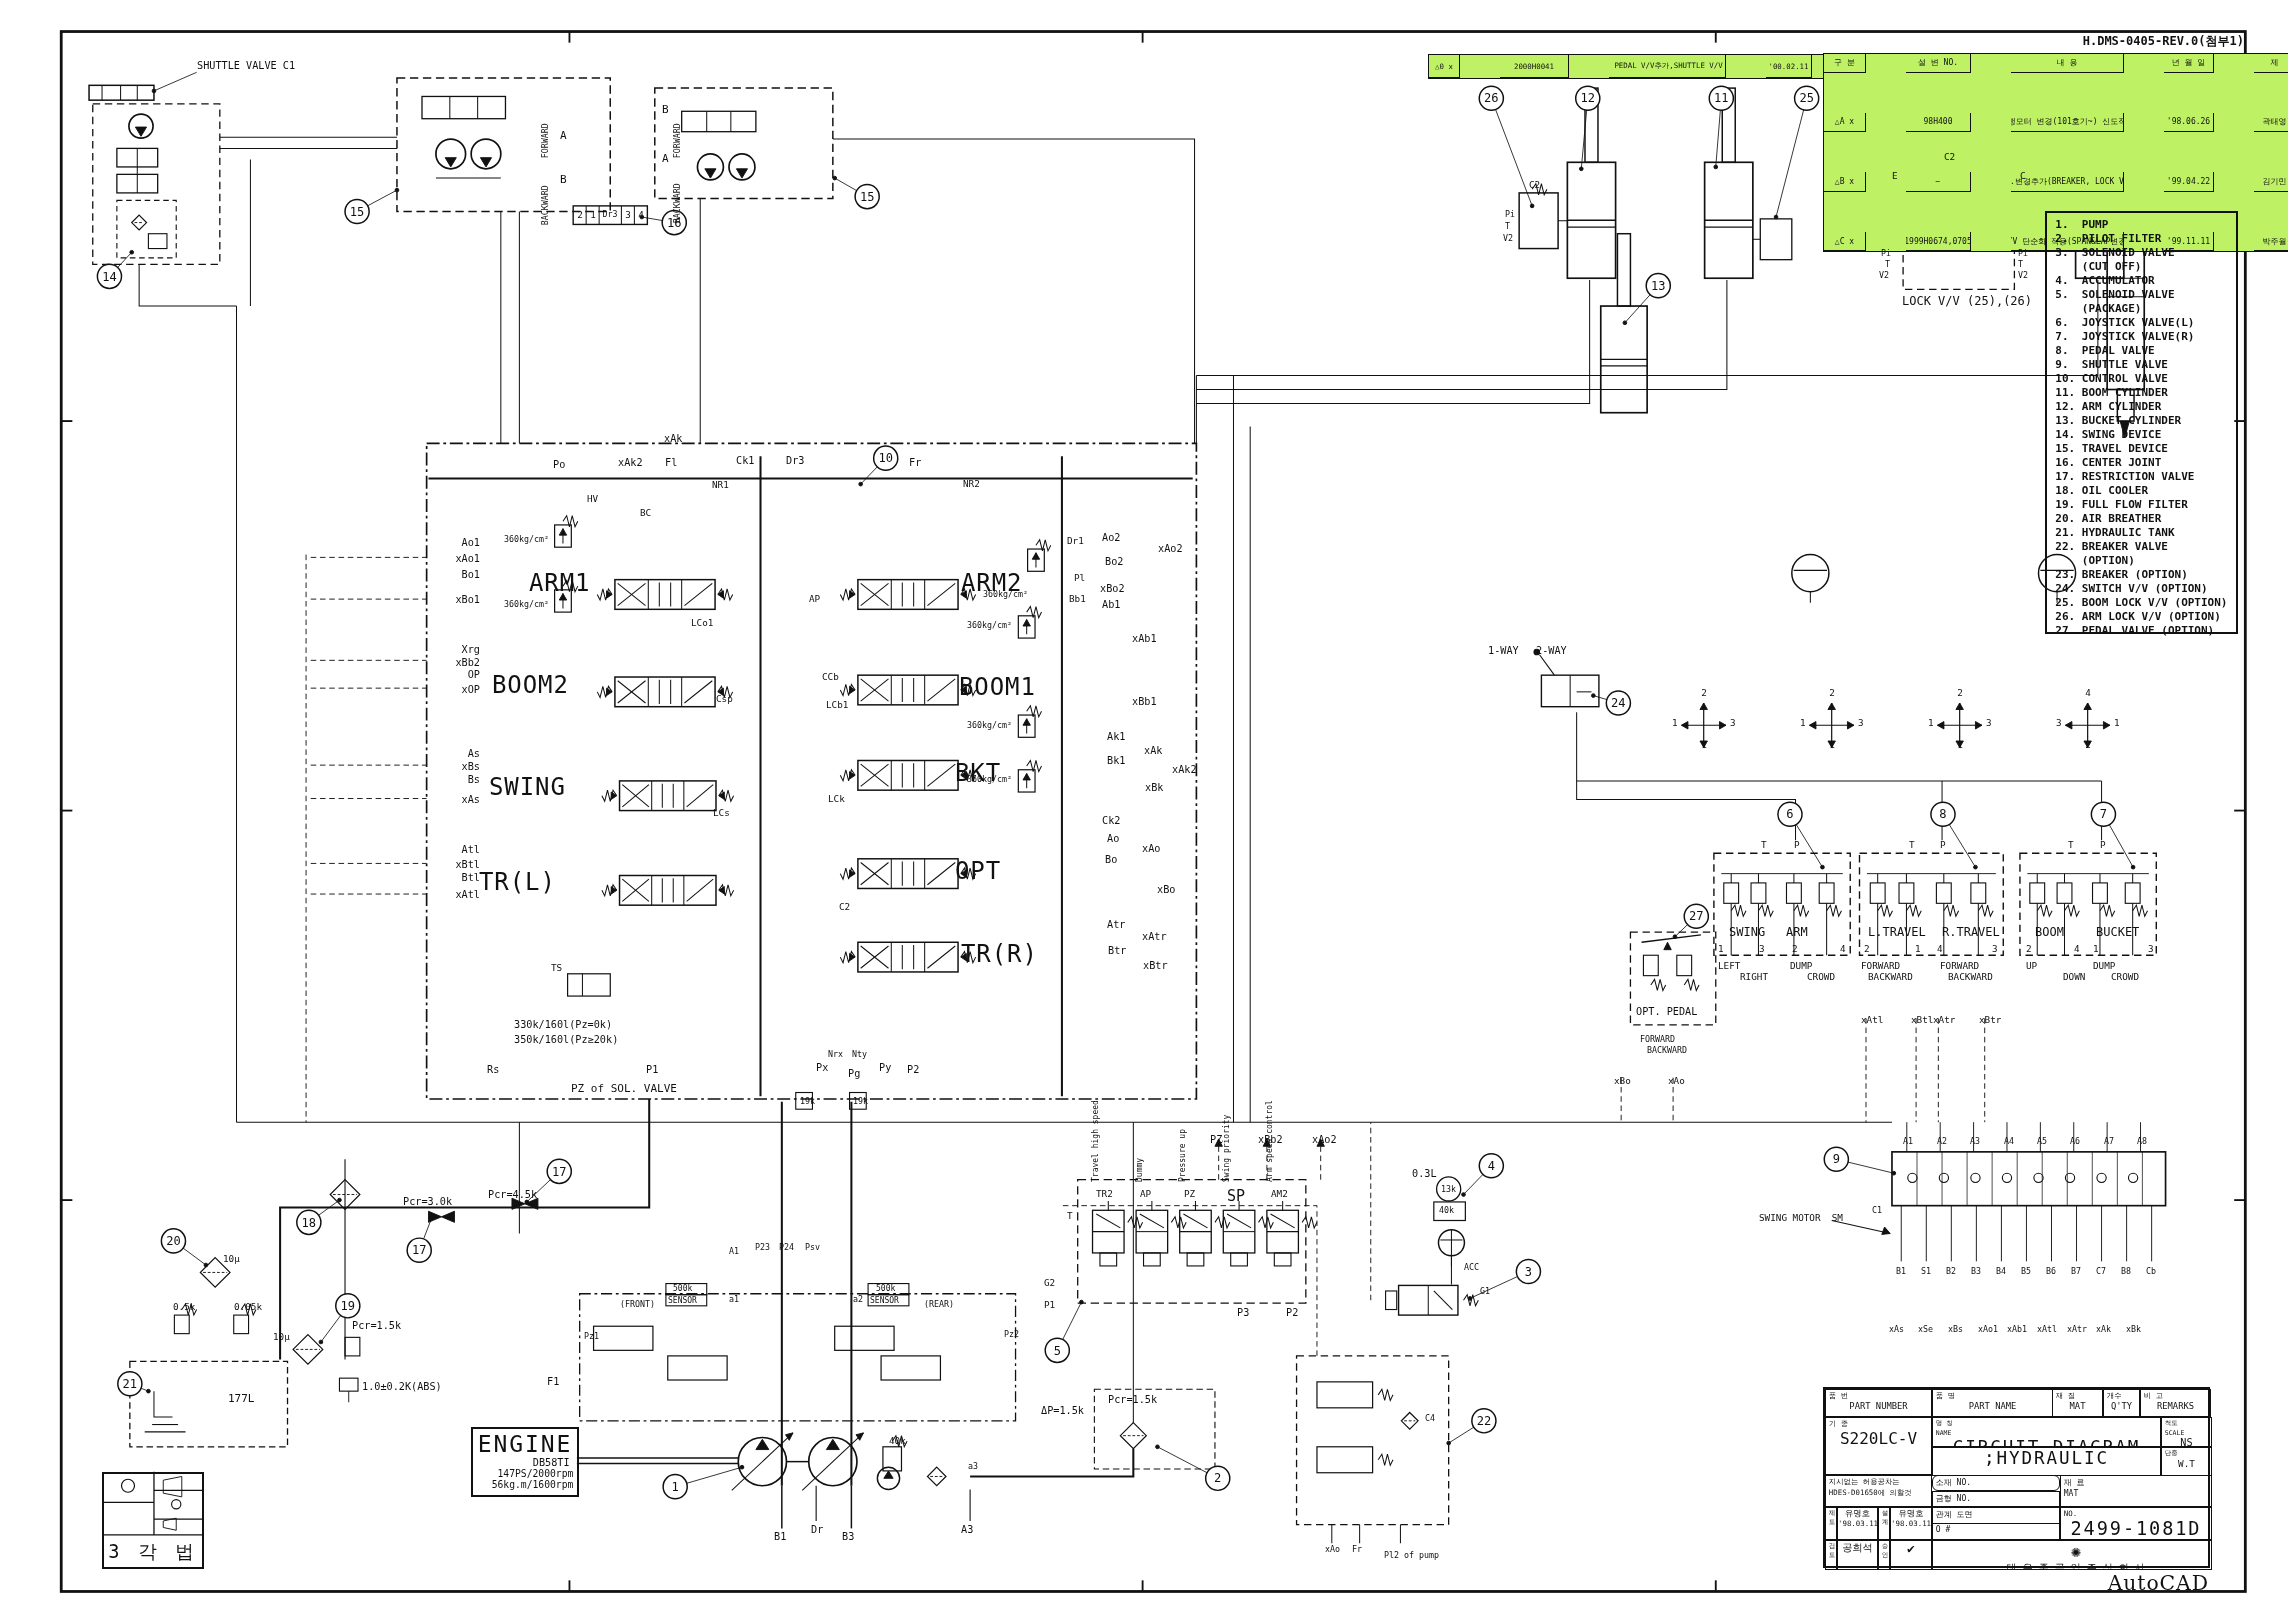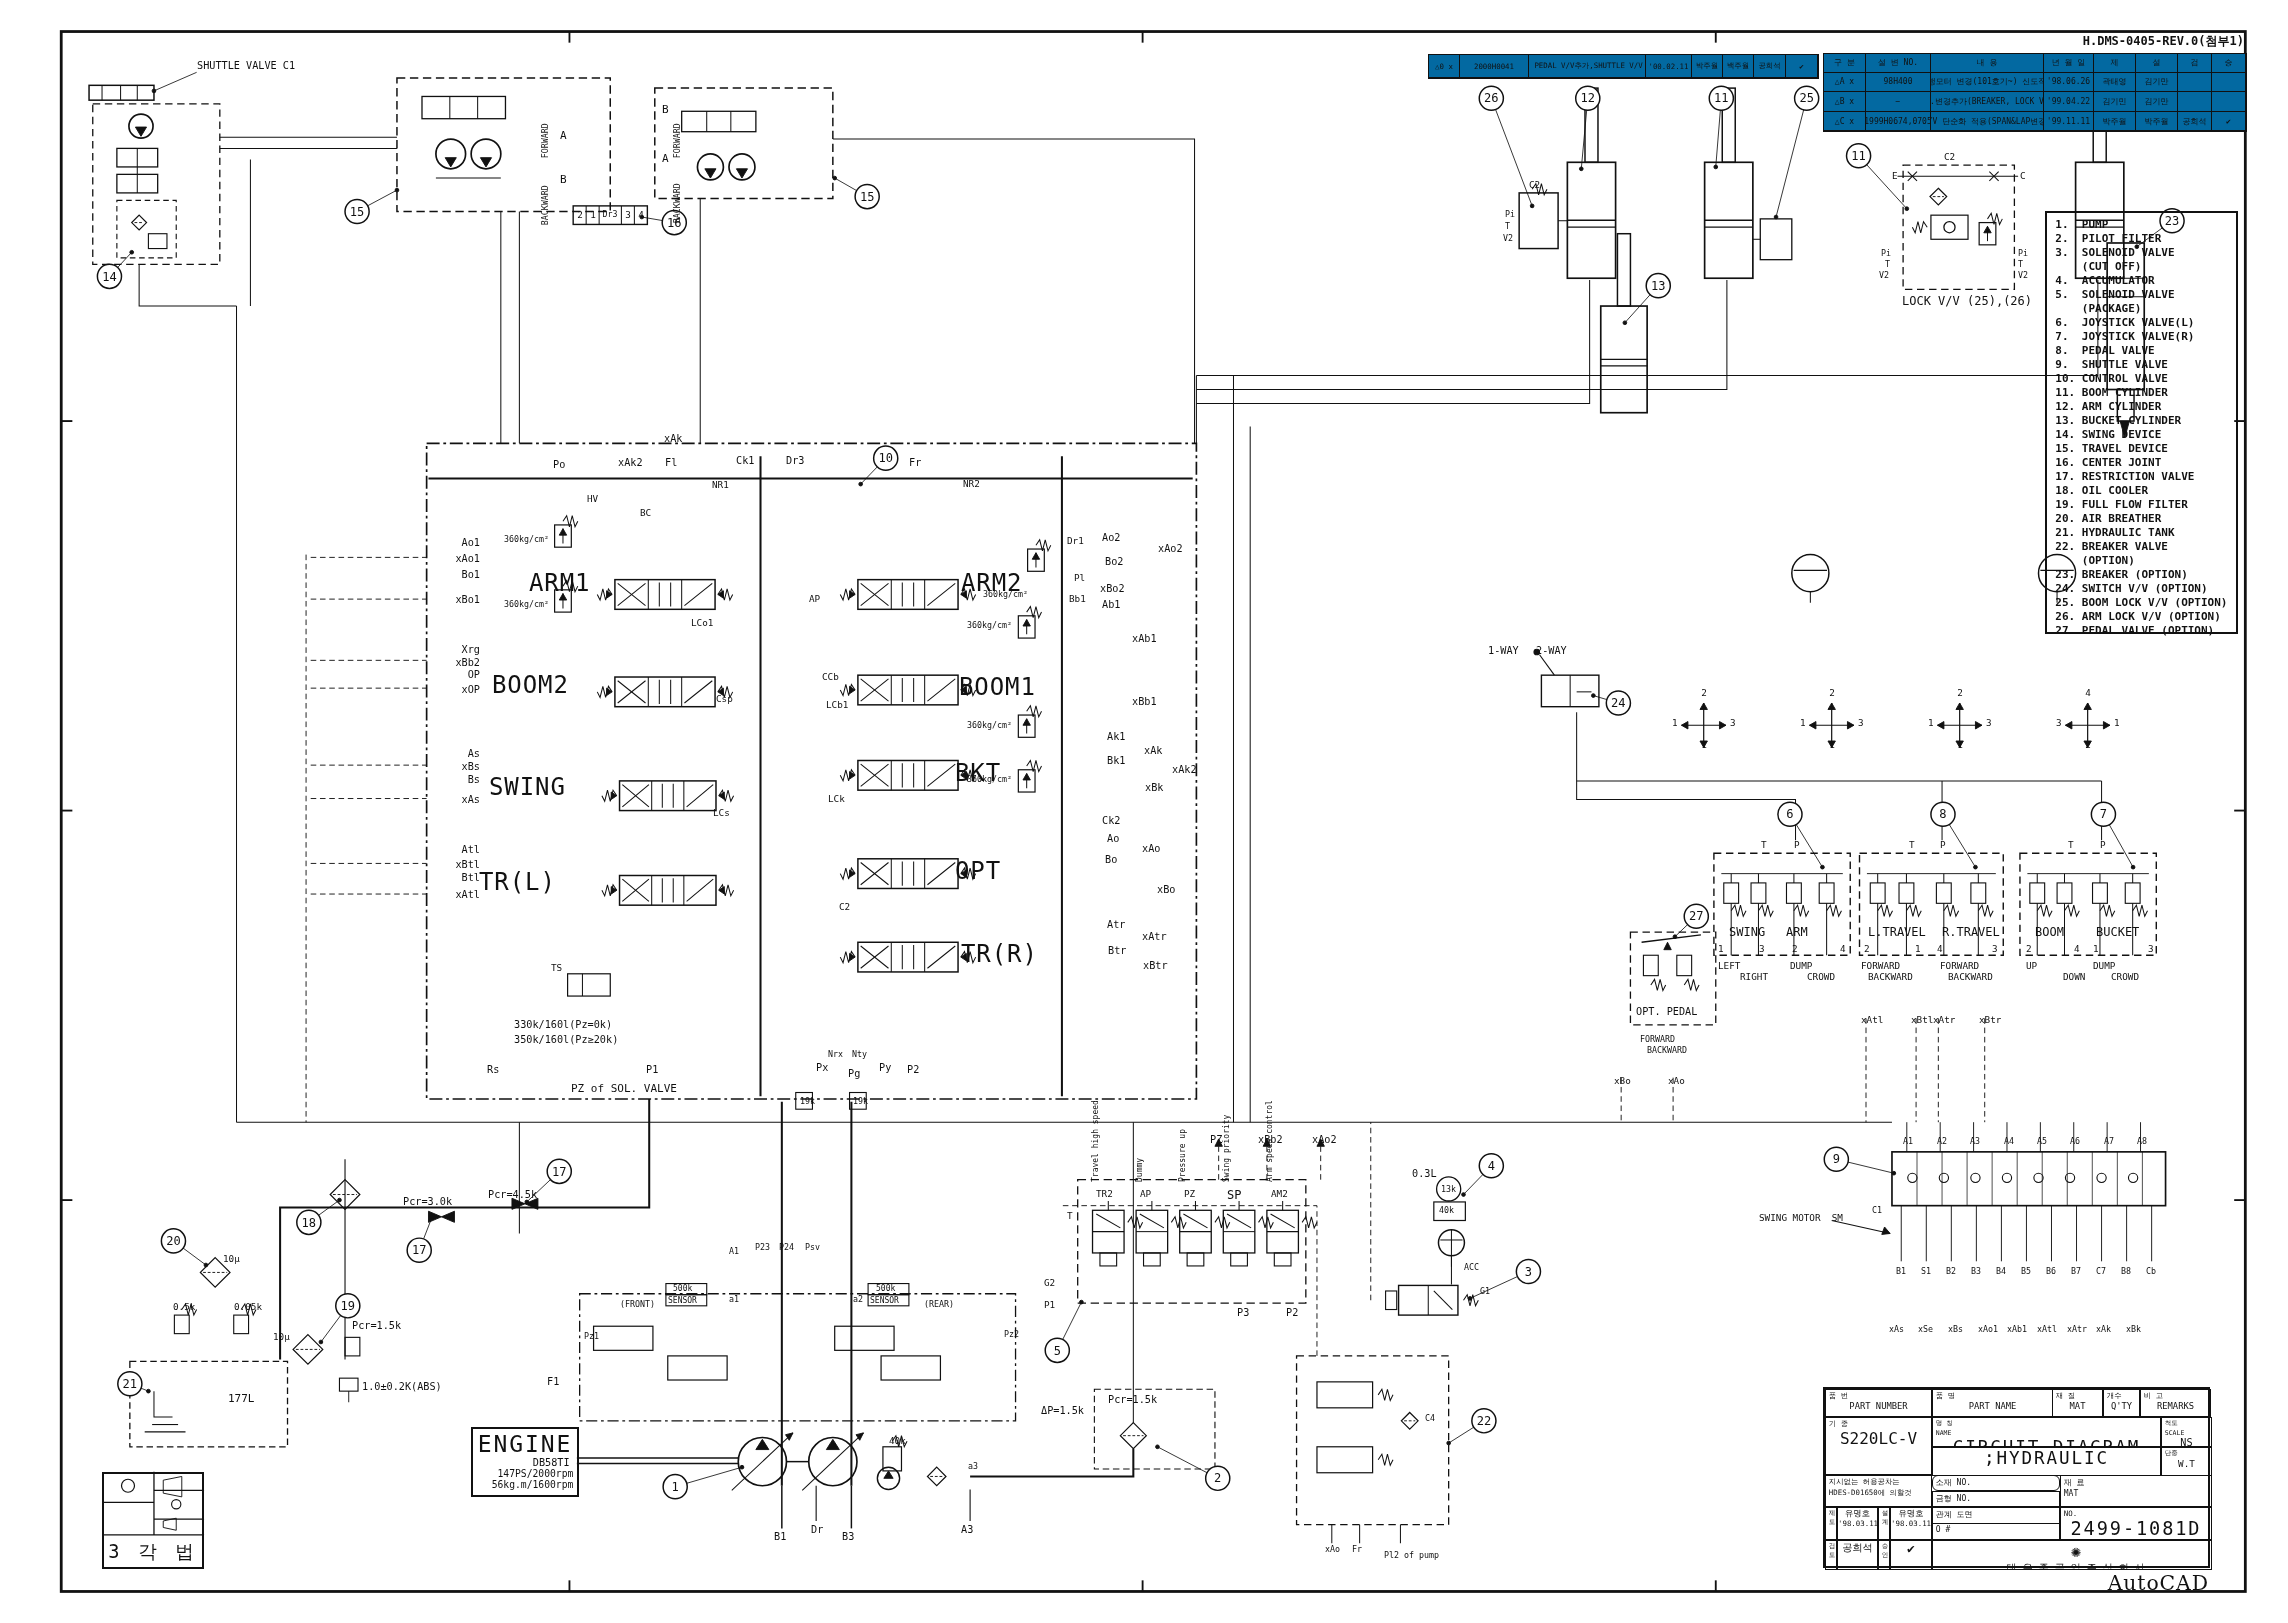--- a/index.html
+++ b/index.html
@@ -9,21 +9,21 @@
   .lbl{position:absolute;font-family:"DejaVu Sans Mono",monospace;color:#111;white-space:pre;line-height:1;}
   .lbl.r{transform:translateX(-100%);}
   .lbl.c{transform:translateX(-50%);}
   .lbl.v{transform:rotate(-90deg);transform-origin:left bottom;}
   #parts-list{position:absolute;left:2045px;top:211px;width:193px;height:423px;border:2.3px solid #111;
               font:bold 11px "DejaVu Sans Mono",monospace;line-height:14px;padding:4.6px 0 0 8.3px;white-space:pre;box-sizing:border-box;}
   #engine-box{position:absolute;left:471px;top:1427px;width:108px;height:70px;border:2.3px solid #111;box-sizing:border-box;text-align:center;}
   #engine-box .t{font-size:23px;letter-spacing:1.9px;margin-top:1.9px;}
   #engine-box .m{font-size:10.2px;text-align:right;padding-right:7.4px;}
   #engine-box .s{font-size:9.7px;text-align:right;padding-right:3.7px;}
-  .grid-tbl{position:absolute;display:grid;border:1.9px solid #111;box-sizing:border-box;background:#0369a1;}
+  .grid-tbl{position:absolute;display:grid;border:1.9px solid #111;box-sizing:border-box;background:#bef264;gap:40px;}
   .grid-tbl>div{border-right:0.9px solid #111;border-bottom:0.9px solid #111;overflow:hidden;
      display:flex;align-items:center;justify-content:center;text-align:center;white-space:nowrap;}
   #title-block{position:absolute;left:1823px;top:1387px;width:387px;height:181px;border:2.3px solid #111;box-sizing:border-box;background:#fff;}
   .tb{position:absolute;box-sizing:border-box;border:0.9px solid #111;overflow:hidden;}
   .tb .k{font-size:7.4px;display:block;text-align:left;padding:0.9px 2.8px 0;}
   .tb .e{font-size:8.8px;display:block;text-align:center;}
   #autocad{position:absolute;left:2068px;top:1571px;width:141px;text-align:right;
            font-family:"DejaVu Serif",serif;font-size:20.4px;letter-spacing:0.9px;}
   #hdms{position:absolute;left:1966px;top:33px;width:278px;text-align:right;font:bold 12px "DejaVu Sans Mono",monospace;}
   #proj-box{position:absolute;left:102px;top:1472px;width:102px;height:97px;border:2.3px solid #111;box-sizing:border-box;}
@@ -511,21 +511,21 @@
       <span class="lbl" style="left: 2037px; top: 1325px; font-size: 8.3px;">xAtl</span>
       <span class="lbl" style="left: 2067px; top: 1325px; font-size: 8.3px;">xAtr</span>
       <span class="lbl" style="left: 2096px; top: 1325px; font-size: 8.3px;">xAk</span>
       <span class="lbl" style="left: 2126px; top: 1325px; font-size: 8.3px;">xBk</span>
       <span class="lbl" style="left: 1096px; top: 1189px; font-size: 9.3px;">TR2</span>
       <span class="lbl v" style="left: 1100px; top: 1174px; font-size: 8px;">Travel high speed</span>
       <span class="lbl" style="left: 1140px; top: 1189px; font-size: 9.3px;">AP</span>
       <span class="lbl v" style="left: 1144px; top: 1174px; font-size: 8px;">Dummy</span>
       <span class="lbl" style="left: 1184px; top: 1189px; font-size: 9.3px;">PZ</span>
       <span class="lbl v" style="left: 1187px; top: 1174px; font-size: 8px;">Pressure up</span>
-      <span class="lbl" style="left: 1227px; top: 1189px; font-size: 12px;">SP</span>
+      <span class="lbl" style="left: 1227px; top: 1189px; font-size: 15px;">SP</span>
       <span class="lbl v" style="left: 1231px; top: 1174px; font-size: 8px;">Swing priority</span>
       <span class="lbl" style="left: 1271px; top: 1189px; font-size: 9.3px;">AM2</span>
       <span class="lbl v" style="left: 1274px; top: 1174px; font-size: 8px;">Arm speed control</span>
       <span class="lbl c" style="left: 1704px; top: 688px; font-size: 9.3px;">2</span>
       <span class="lbl" style="left: 1672px; top: 718px; font-size: 9.3px;">1</span>
       <span class="lbl" style="left: 1730px; top: 718px; font-size: 9.3px;">3</span>
       <span class="lbl c" style="left: 1704px; top: 740px; font-size: 9.3px;">1</span>
       <span class="lbl c" style="left: 1832px; top: 688px; font-size: 9.3px;">2</span>
       <span class="lbl" style="left: 1800px; top: 718px; font-size: 9.3px;">1</span>
       <span class="lbl" style="left: 1858px; top: 718px; font-size: 9.3px;">3</span>

